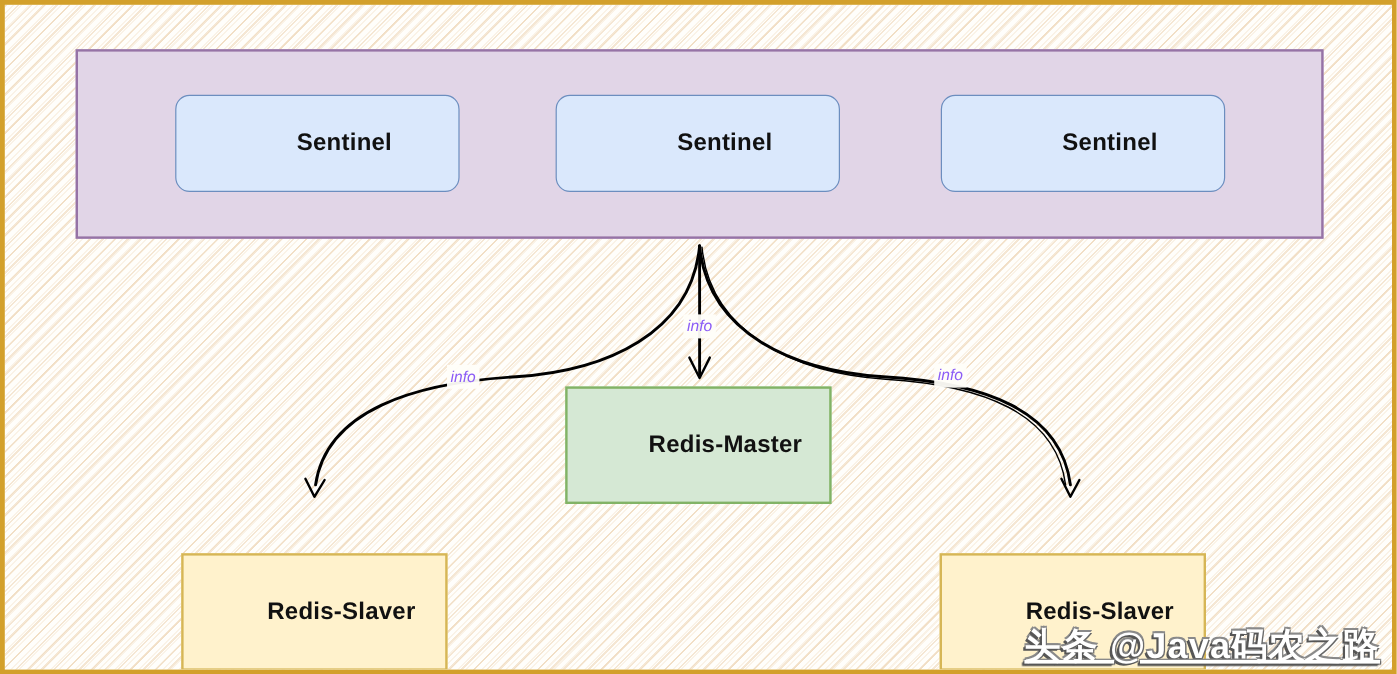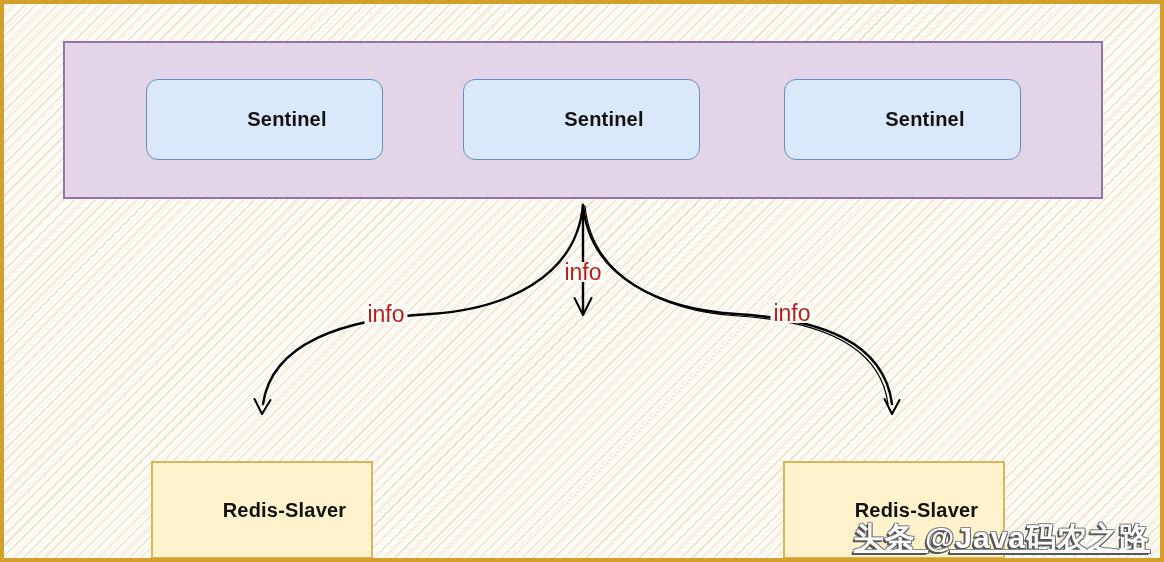--- a/index.html
+++ b/index.html
@@ -65,26 +65,27 @@
   .slave.left  { left: 147px; }
   .slave.right { left: 779px; }
 
   #edges {
     left: 0; top: 0;
     width: 1164px; height: 562px;
     pointer-events: none;
   }
   .edge-label {
     transform: translate(-50%, -50%);
-    font-size: 23px;
-    color: #b91c1c;
+    font-size: 13px;
+    color: #8b5cf6;
     background: rgba(255,254,249,0.95);
     padding: 0 3px;
     line-height: 20px;
     white-space: nowrap;
+    font-style: italic;
   }
   .watermark {
     right: 10px; top: 514px;
     font-size: 30px;
     font-weight: bold;
     letter-spacing: 1px;
     color: #ffffff;
     text-shadow:
       -2px 2px 0 #565656,
       -1px 1px 0 #565656,
@@ -124,20 +125,23 @@
       <path d="M579,201 C586,274 657,305 732,310 C817,315 880,338 888,400"></path>
       <path d="M581,202 C588,274 659,307 734,312 C815,317 876,340 884,400" stroke-width="1.2"></path>
       <path d="M880.5,395 L888,410 L895.5,396" stroke-width="2"></path>
     </g>
   </svg>
 
   <div class="abs edge-label" style="left:579px; top:268px;">info</div>
   <div class="abs edge-label" style="left:382px; top:310px;">info</div>
   <div class="abs edge-label" style="left:788px; top:309px;">info</div>
 
+  <div class="abs node master">
+    <span>Redis-Master</span>
+  </div>
   <div class="abs node slave left">
     <span>Redis-Slaver</span>
   </div>
   <div class="abs node slave right">
     <span>Redis-Slaver</span>
   </div>
 
   <div class="abs watermark">头条 @Java码农之路</div>
 
 </div>

